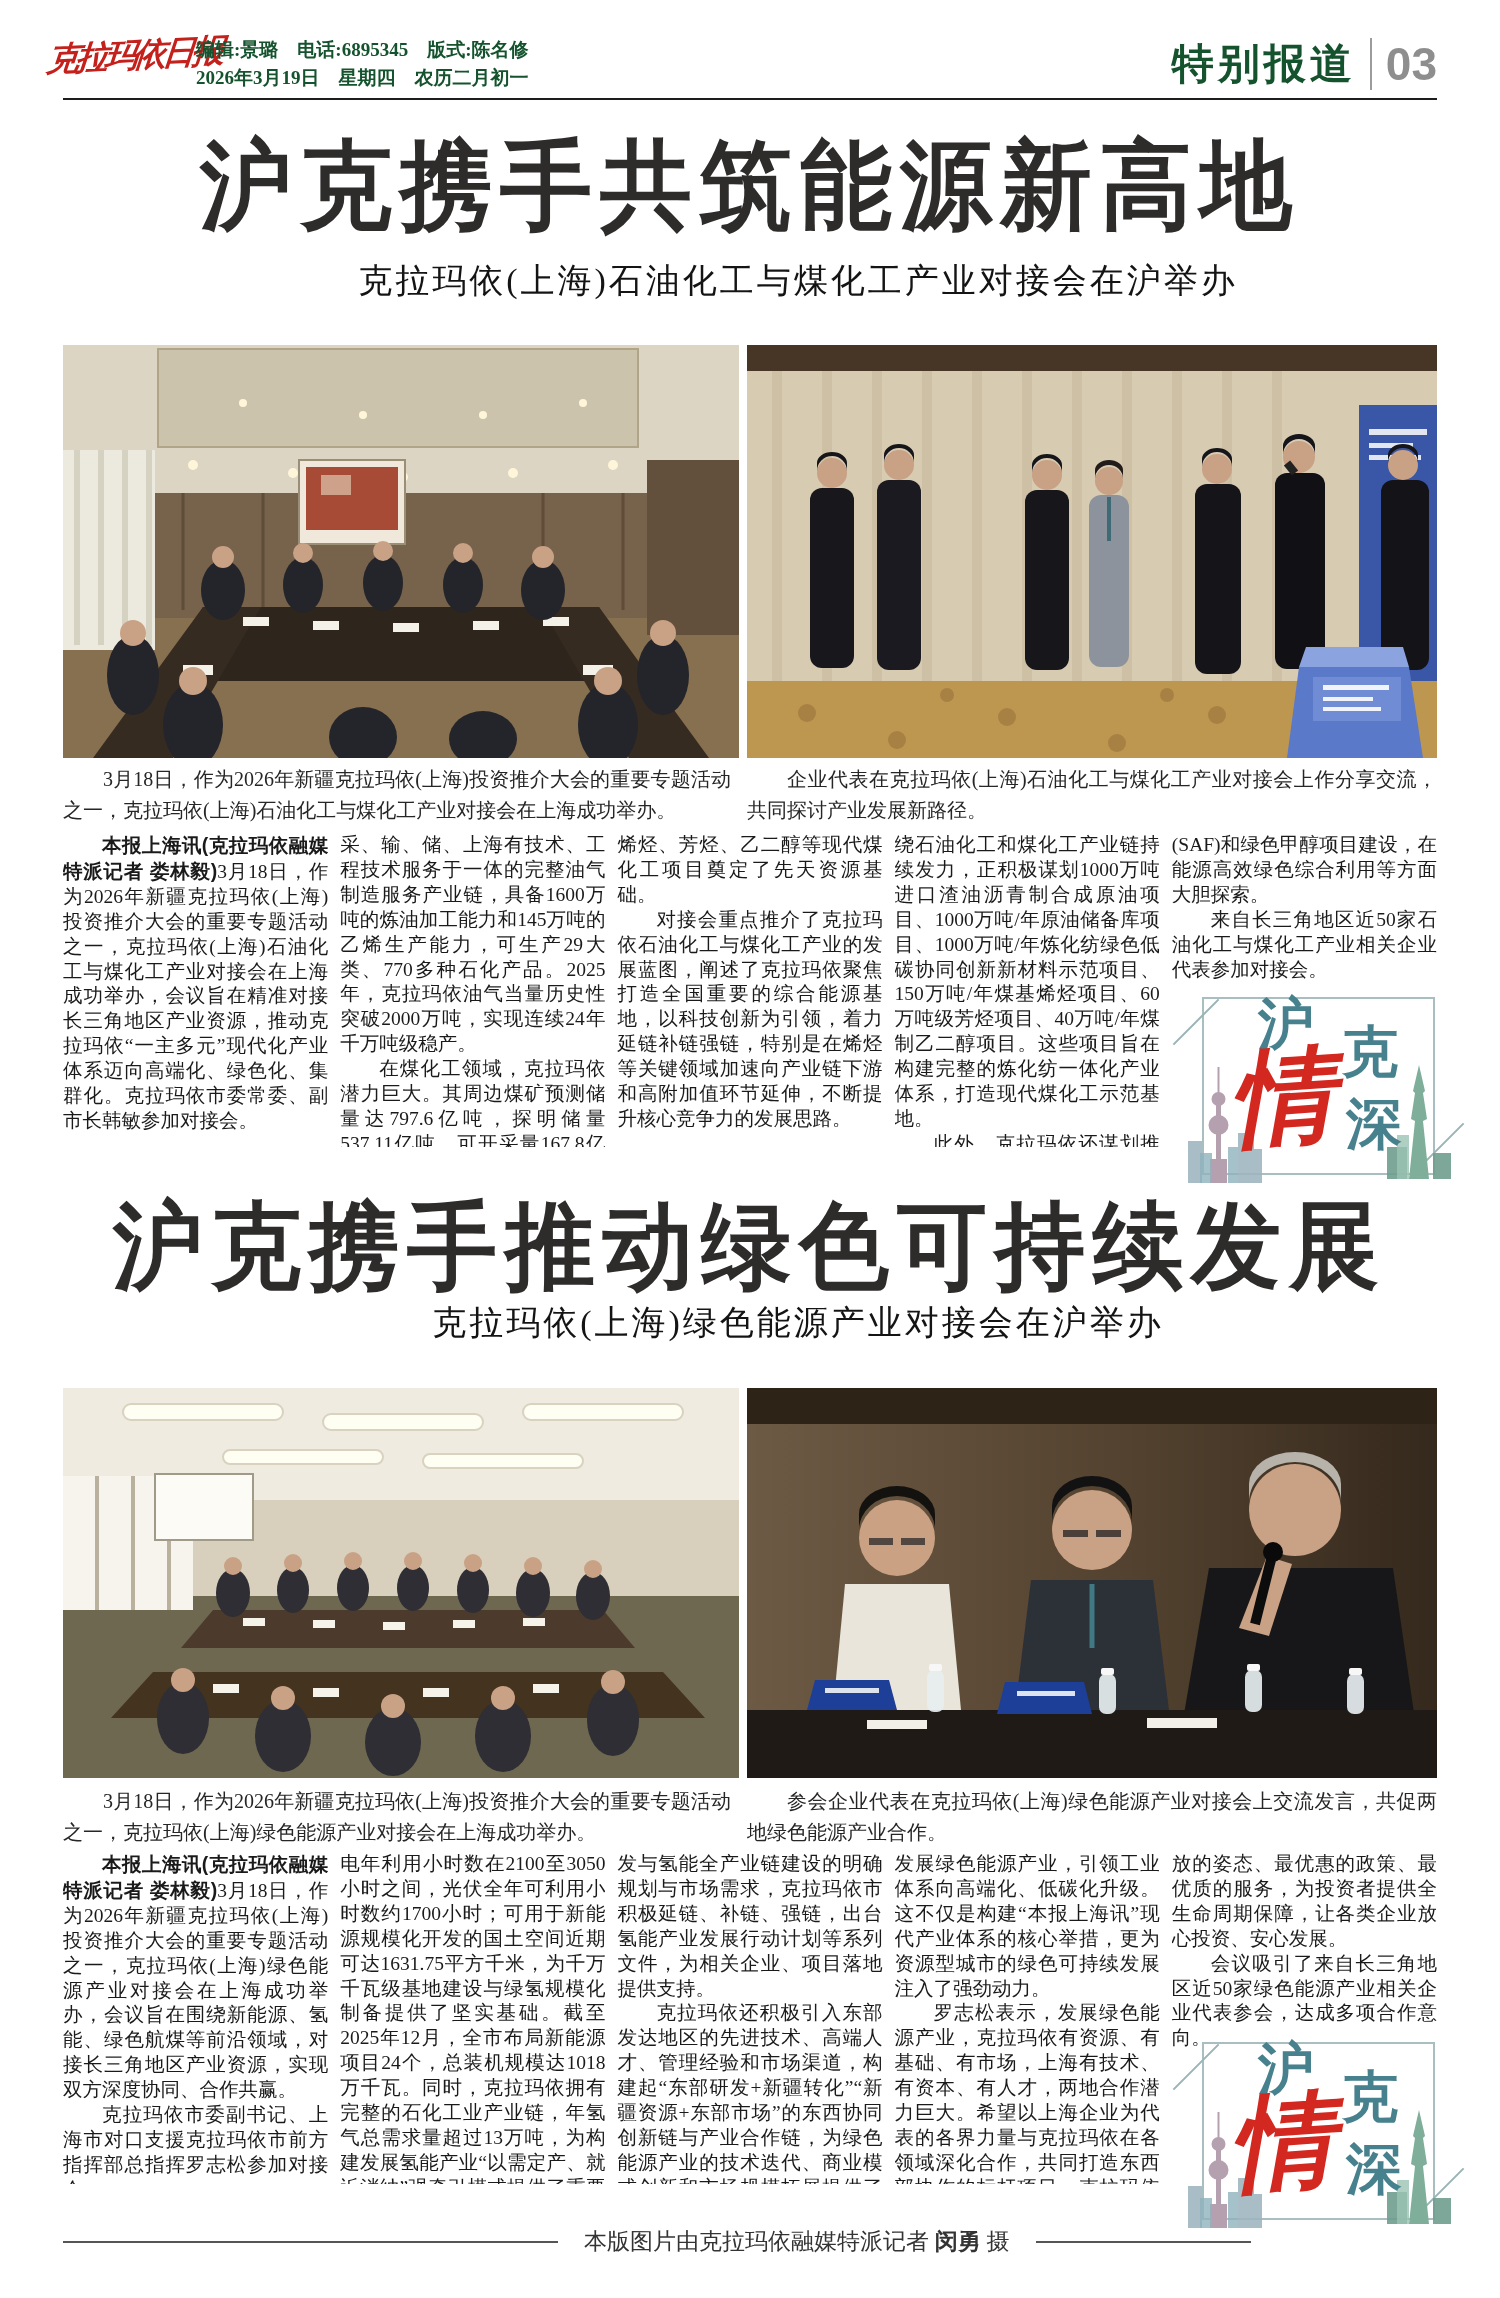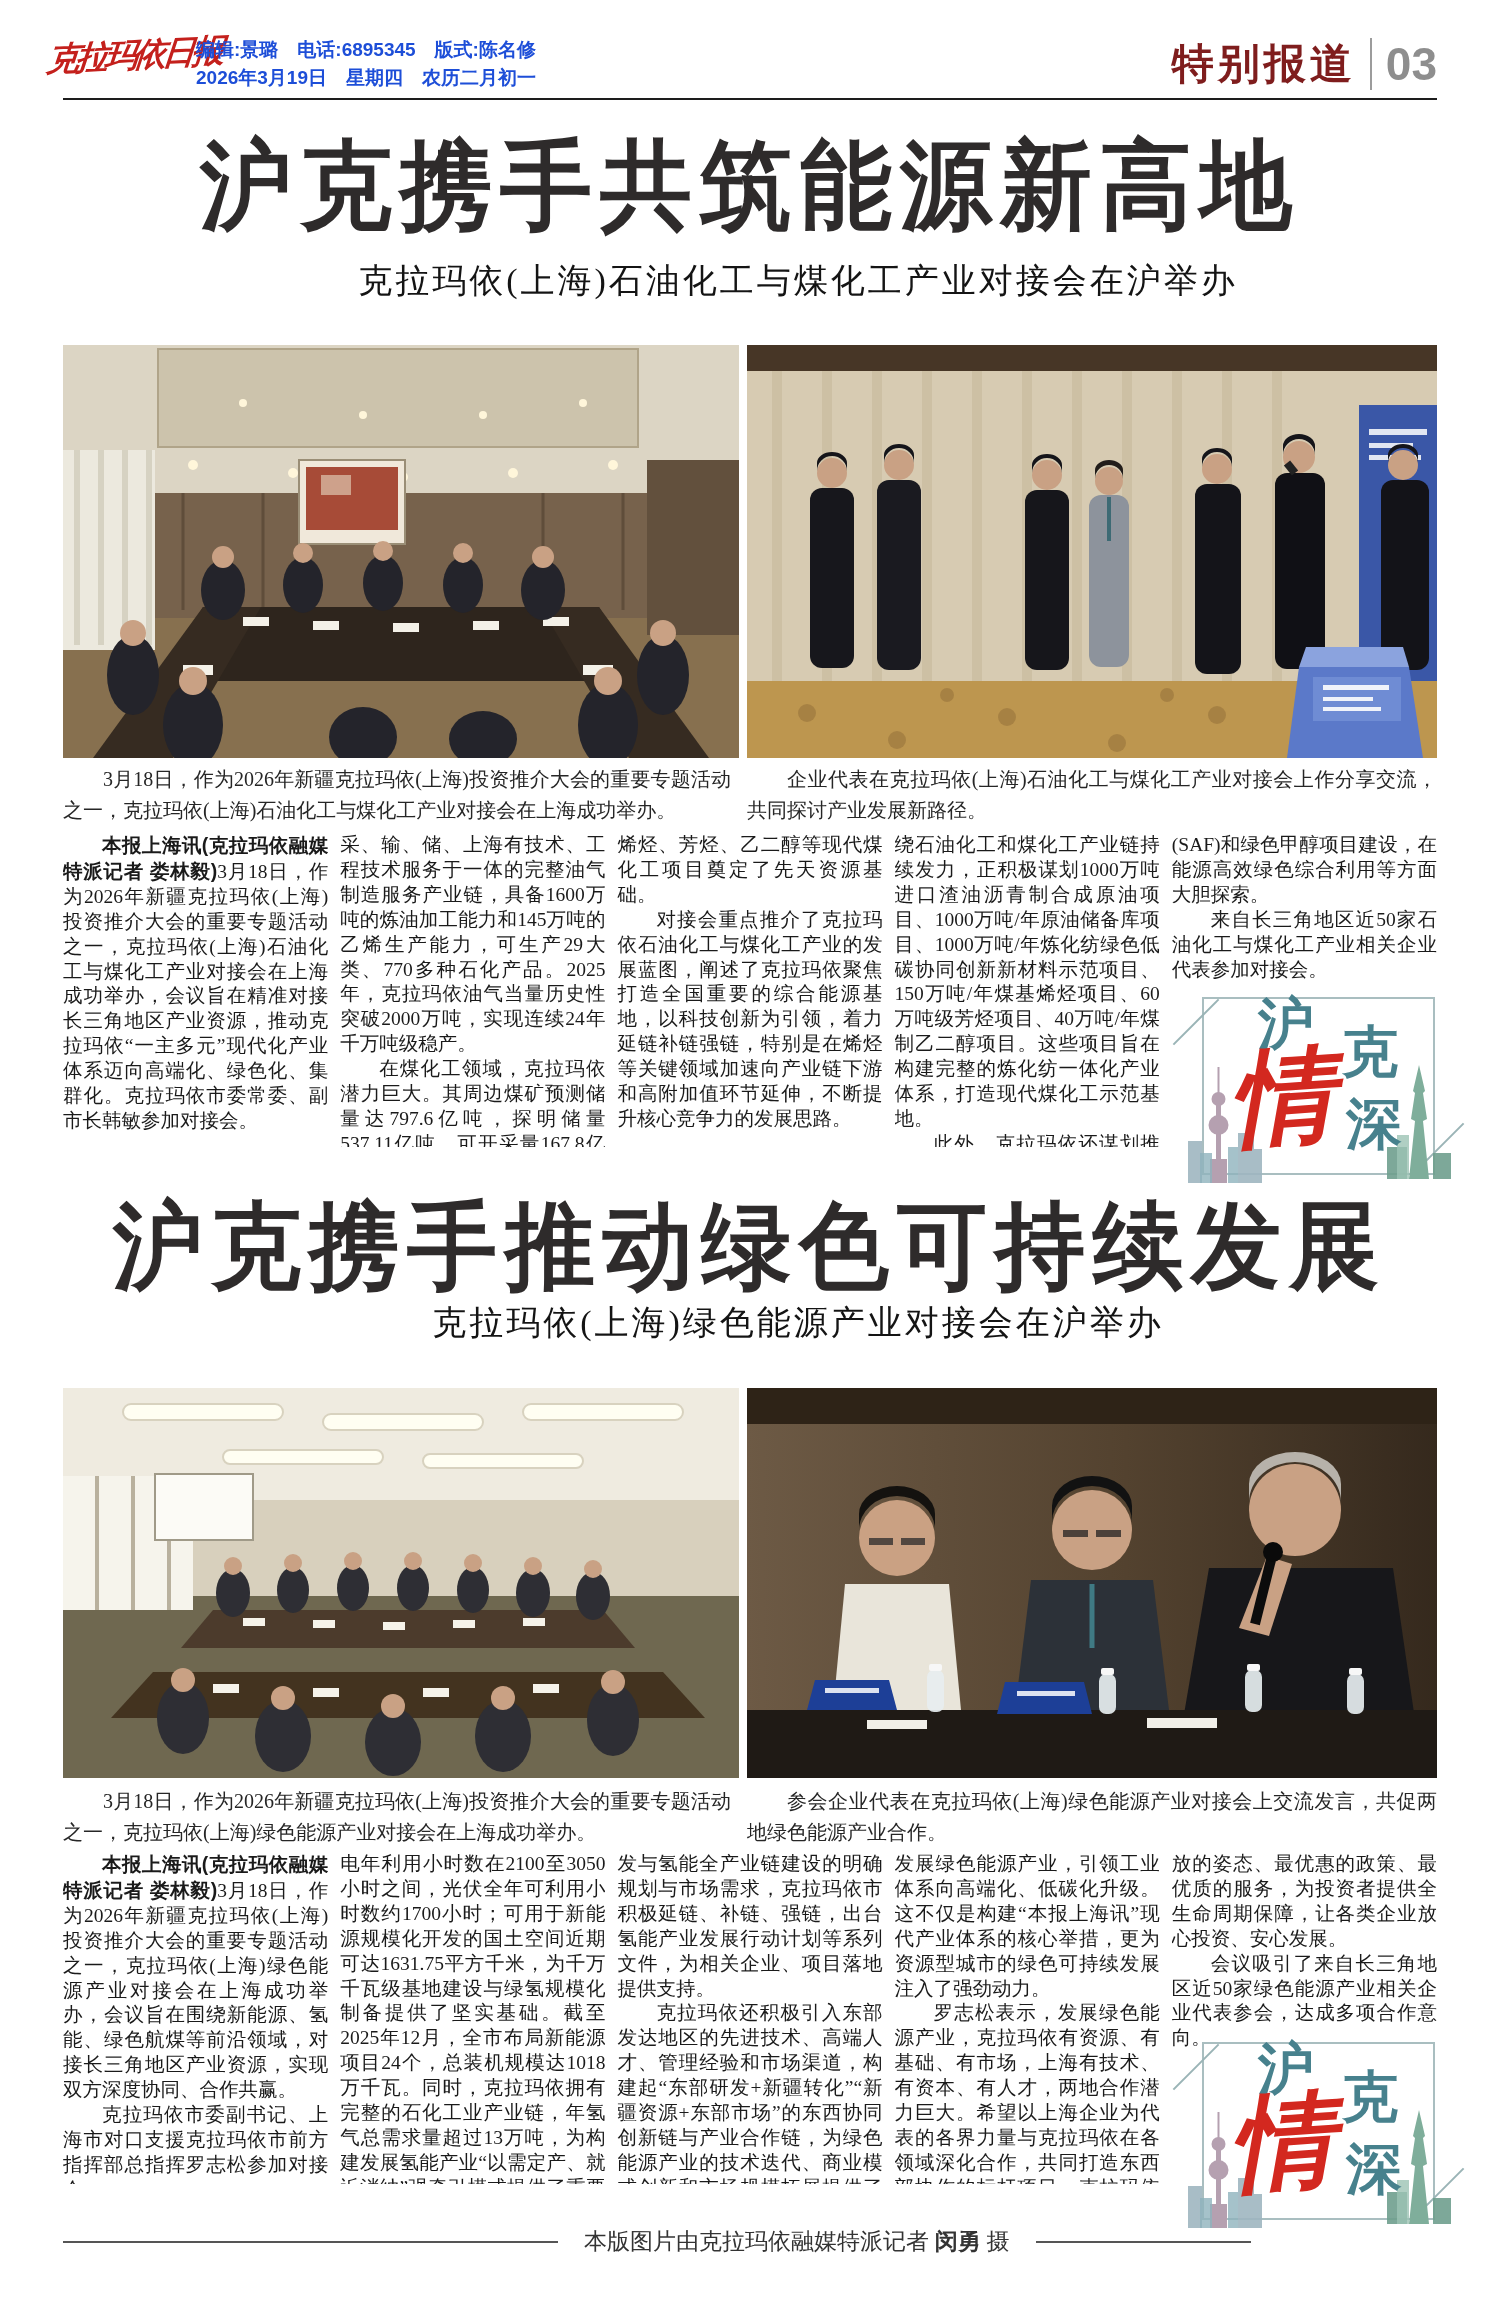--- a/index.html
+++ b/index.html
@@ -4,24 +4,24 @@
 <style>
   html,body{margin:0;padding:0;background:#999;}
   .page{position:relative;width:1500px;height:2298px;background:#ffffff;margin:0 auto;
         font-family:"Liberation Serif","DejaVu Serif",serif;color:#1b1b1b;overflow:hidden;}
   .abs{position:absolute;}
 
   
   .masthead{left:46px;top:34px;width:140px;height:60px;color:#c4201c;
             font-family:"DejaVu Serif",serif;font-weight:bold;font-style:italic;
             font-size:33px;letter-spacing:-4px;transform:rotate(-3deg) skewX(-8deg);white-space:nowrap;}
-  .head-info{left:196px;top:36px;font-family:Liberation Sans, sans-serif;
-             font-weight:bold;font-size:19px;line-height:28px;color:#1d4ed8;white-space:nowrap;}
+  .head-info{left:196px;top:36px;font-family:Liberation Serif, serif;
+             font-weight:bold;font-size:19px;line-height:28px;color:#14532d;white-space:nowrap;}
   .head-right{right:63px;top:36px;display:flex;align-items:center;gap:14px;}
-  .section-title{font-size:42px;font-weight:bold;letter-spacing:4px;color:#7f1d1d;
+  .section-title{font-size:42px;font-weight:bold;letter-spacing:4px;color:#14532d;
                  font-family:Liberation Mono, monospace;}
   .head-div{width:2px;height:52px;background:#9c9c9c;}
   .page-num{font-family:"Liberation Sans",sans-serif;font-weight:bold;font-size:46px;color:#8e8e8e;}
   .header-rule{left:63px;right:63px;top:98px;border-top:2px solid #1d1d1d;height:0;}
 
   
   .headline{left:0;width:1500px;text-align:center;font-family:"Liberation Sans","DejaVu Sans",sans-serif;
             font-weight:900;color:#2e2b2b;letter-spacing:8px;transform:scaleY(1.06);white-space:nowrap;}
   .h1a{top:124px;font-size:92px;}
   .h1b{top:1186px;font-size:90px;}

